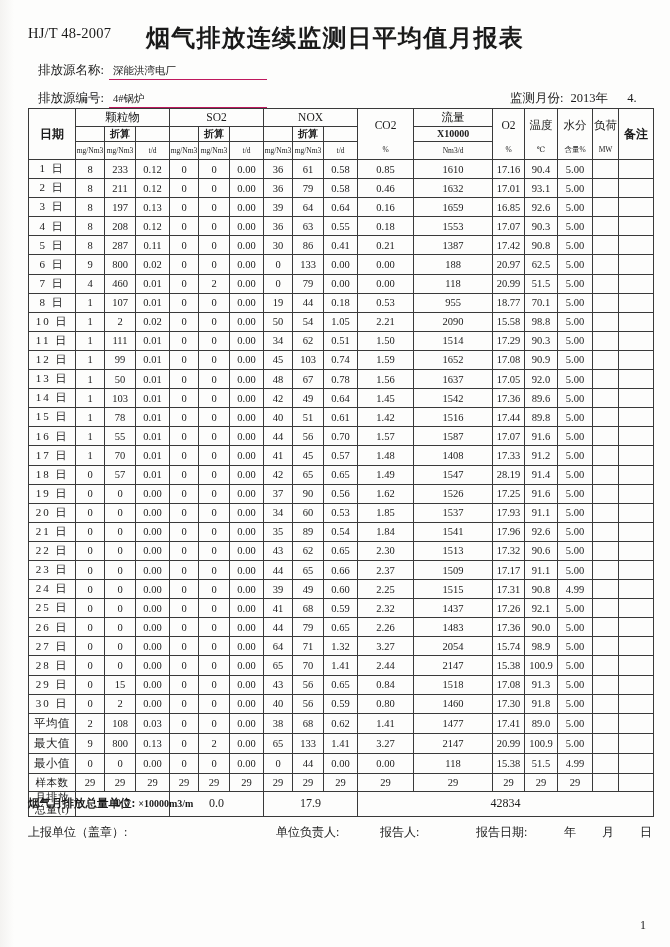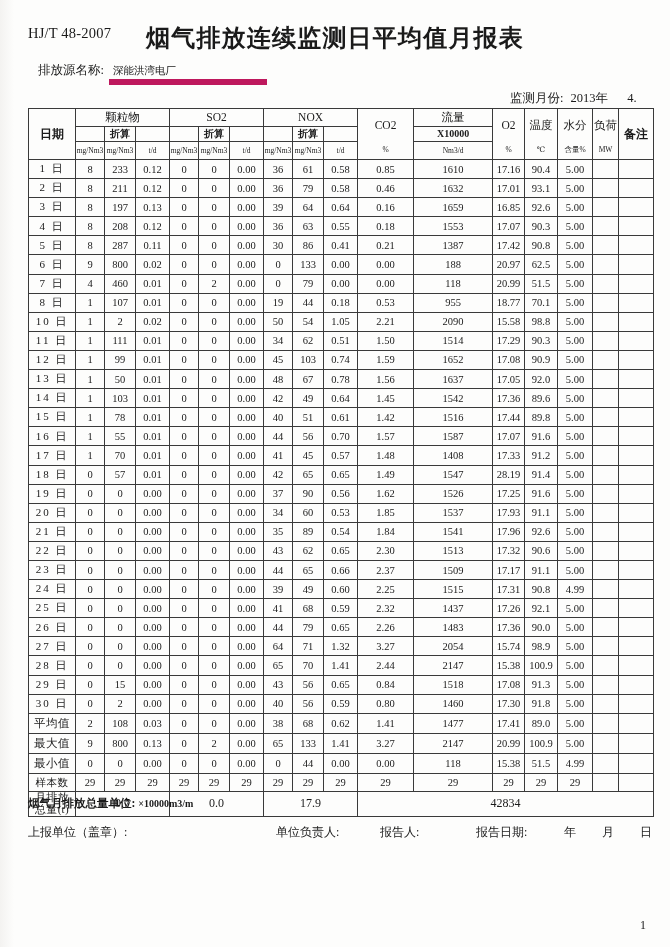--- a/index.html
+++ b/index.html
@@ -62,21 +62,21 @@
   .field-row.r1 { top: 62px; }
   .field-row.r2 { top: 90px; }
   .field-label {
     font-weight: normal;
     font-size: 12.5px;
   }
   .field-value {
     display: inline-block;
     min-width: 150px;
     font-size: 10.5px;
-    border-bottom: 6px solid #be185d;
+    border-bottom: 1px solid #be185d;
     padding: 0 4px 1px 4px;
     margin-left: 2px;
   }
   .month-field {
     position: absolute;
     left: 510px; top: 90px;
     font-size: 12.5px;
     white-space: nowrap;
   }
   .month-field .mv { margin-left: 4px; }
@@ -200,20 +200,24 @@
   <div class="doc-head">
     <div class="std-code">HJ/T 48-2007</div>
     <div class="doc-title">烟气排放连续监测日平均值月报表</div>
   </div>
 
   <div class="field-row r1">
     <span class="field-label">排放源名称:</span>
     <span class="field-value">深能洪湾电厂</span>
   </div>
 
+  <div class="field-row r2">
+    <span class="field-label">排放源编号:</span>
+    <span class="field-value">4#锅炉</span>
+  </div>
 
   <div class="month-field">
     <span class="field-label">监测月份:</span>
     <span class="mv">2013年</span>
     <span class="mnum">4.</span>
   </div>
 
   <table class="report">
     <colgroup>
       <col style="width:47px">

